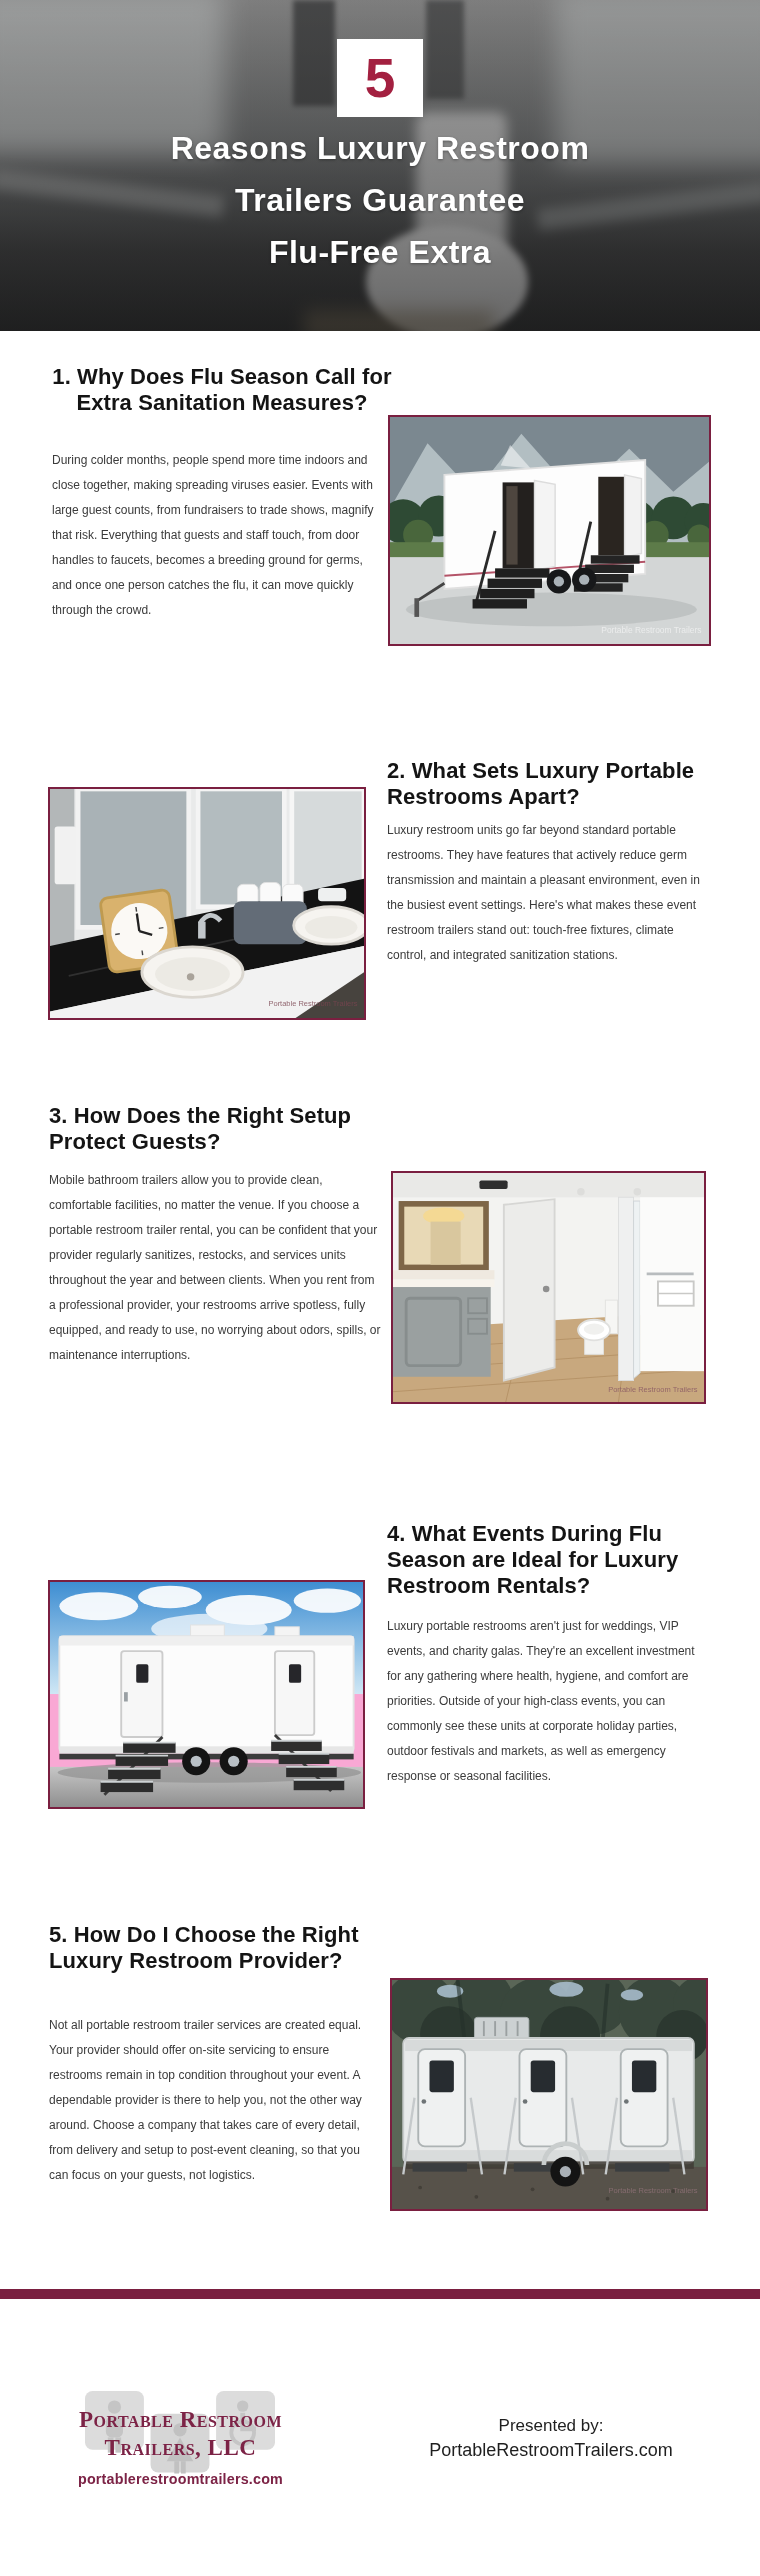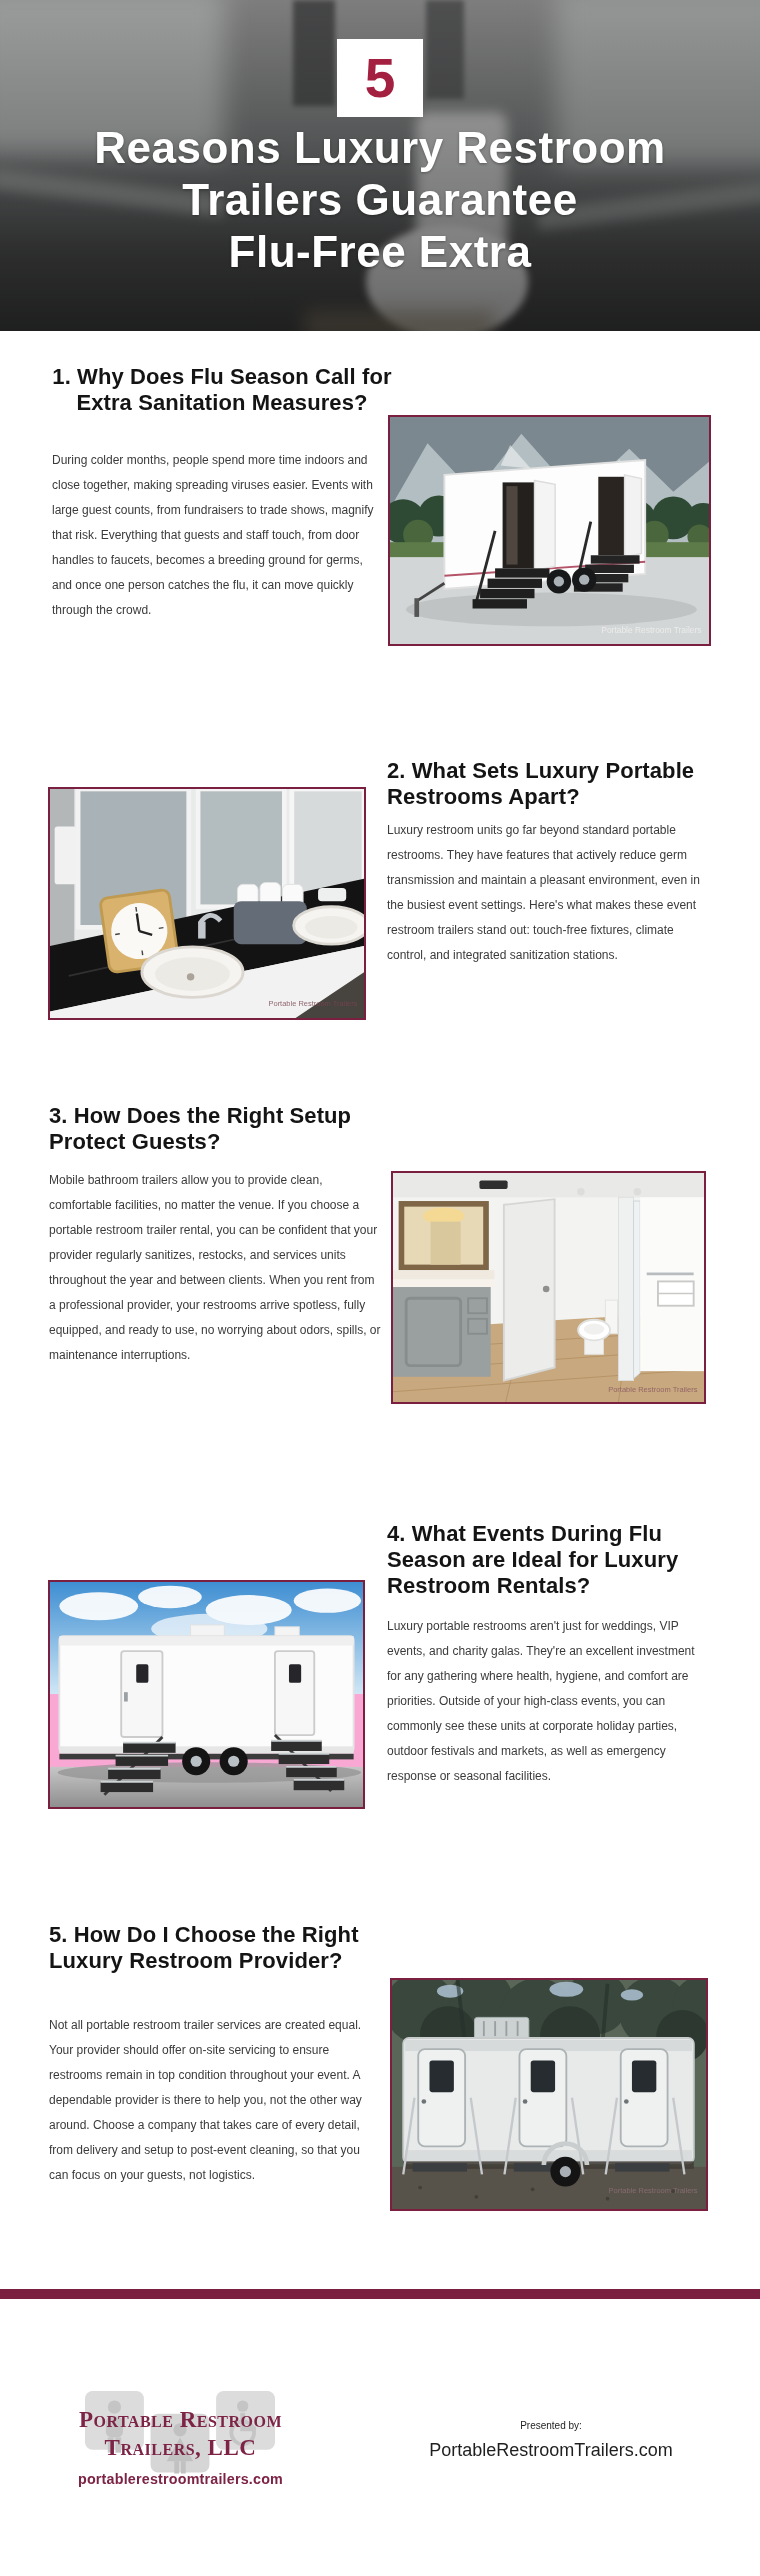--- a/index.html
+++ b/index.html
@@ -22,37 +22,37 @@
   .hp-rack2 { left:426px; top:0; width:38px; height:99px; background:#464748; opacity:.8; filter:blur(2.9px); }
   .hp-tank { left:416px; top:112px; width:91px; height:143px; background:#dadada; opacity:.9; filter:blur(5.7px); border-radius:11.4px; }
   .hp-toilet { left:366px; top:226px; width:162px; height:112px; background:#e8e8e8; opacity:.95; filter:blur(3.8px); border-radius:50%; }
   .hp-floor { left:304px; top:310px; width:190px; height:32px; background:#8f7f63; opacity:.55; filter:blur(8.6px); }
   .hp-overlay { inset:0; width:100%; height:100%;
     background:linear-gradient(180deg,rgba(60,60,60,.30) 0%,rgba(36,36,36,.46) 58%,rgba(22,22,22,.60) 100%); }
   .hero-badge { position:absolute; left:337px; top:39px; width:86px; height:78px; background:#ffffff;
     display:flex; align-items:center; justify-content:center; z-index:5; }
   .hero-badge span { font-size:55px; font-weight:bold; color:#a32040; line-height:1; }
   .hero-title { position:absolute; left:0; top:122px; width:760px; text-align:center; z-index:4;
-    color:#ffffff; font-weight:bold; font-size:44px; line-height:52px; letter-spacing:0.5px;
+    color:#ffffff; font-weight:bold; font-size:32px; line-height:52px; letter-spacing:0.5px;
     text-shadow:0 1px 2.9px rgba(0,0,0,.35); }
   
   .sec-heading { position:absolute; font-weight:800; font-size:22px; line-height:26px; color:#141414; letter-spacing:0.1px; }
   .sec-body { position:absolute; font-size:12px; line-height:25px; color:#3b3b3b; }
   .img-frame { position:absolute; border:2.9px solid #7a1f40; background:#f9a8d4; overflow:hidden; }
   .img-frame svg { display:block; width:100%; height:100%; }
   
   .divider { position:absolute; left:0; top:2289px; width:760px; height:9.5px; background:#7a1f40; }
   .footer-logo { position:absolute; left:55px; top:2385px; width:251px; text-align:center; }
   .logo-signs { position:absolute; left:30px; top:1.9px; width:190px; height:99px; }
   .logo-text { position:relative; padding-top:21px; z-index:2; }
   .logo-line { font-family:"Liberation Serif","DejaVu Serif",serif; font-weight:bold; font-variant:small-caps;
     color:#7c2346; font-size:23px; line-height:27.6px; letter-spacing:0.5px; }
   .logo-url { margin-top:9.5px; font-weight:bold; font-size:14.3px; color:#7c2346; letter-spacing:0.2px; }
   .presented { position:absolute; left:394px; top:2417px; width:314px; text-align:center; color:#1f1f1f; }
-  .presented-label { font-size:10px; line-height:17px; }
+  .presented-label { font-size:17px; line-height:17px; }
   .presented-value { margin-top:3.8px; font-size:18px; line-height:24px; }
   .wm { opacity:.55; }
 </style>
 </head>
 <body>
 
 <div class="page">
 
   <div class="hero">
     <div aria-hidden="true">

